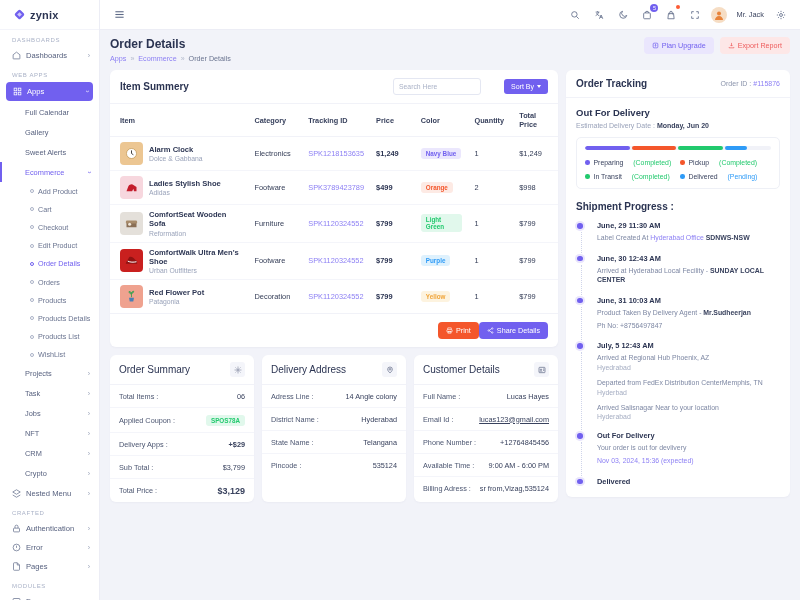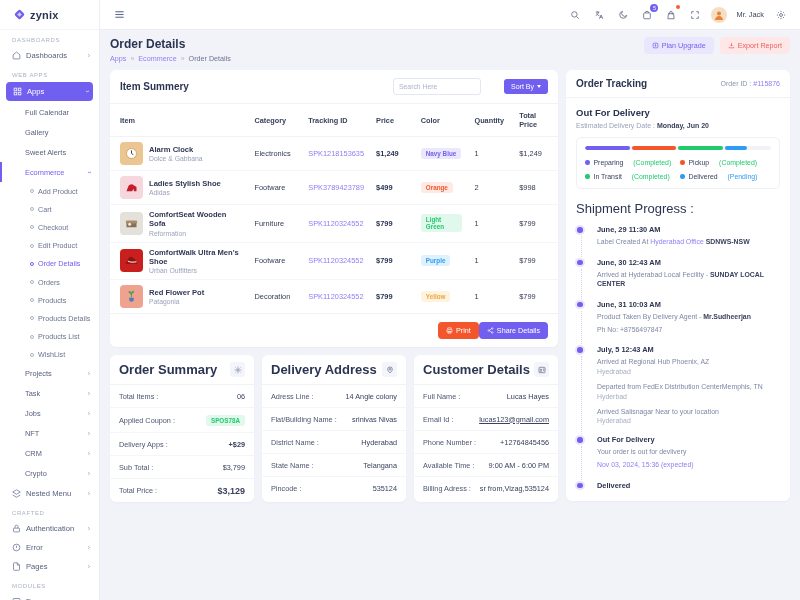--- a/index.html
+++ b/index.html
@@ -81,38 +81,38 @@
   .cards-row .card{flex:1;min-width:0}
   .mini-ico{margin-left:auto;width:15px;height:15px;background:#f4f5fa;border-radius:3px;display:flex;align-items:center;justify-content:center;color:#57617f;cursor:pointer}
   .kv{display:flex;justify-content:space-between;align-items:center;padding:6.5px 9px;border-bottom:1px solid #f4f5fa;font-size:7.3px}
   .kv:last-child{border-bottom:none}
   .kv .k{color:#4c5671}
   .kv .v{color:#39425e;text-align:right}
   .v-muted{color:#8a93ab}
   .v-red{color:#ee5d5d;font-weight:bold}
   .v-big{font-size:9px;font-weight:bold;color:#2b3452}
   .v-link{color:#8d80f4;text-decoration:underline;cursor:pointer}
-  .c-title-sm{font-size:13px;font-weight:bold;color:#2b3452}
+  .c-title-sm{font-size:10px;font-weight:normal;color:#2b3452}
   
   .ot-body{padding:9px 10px}
   .oid{margin-left:auto;font-size:7px;color:#8a93ab}
   .oid b{color:#8d80f4;font-weight:normal;cursor:pointer}
   .ofd{font-size:9.5px;font-weight:bold;color:#2b3452}
   .est{font-size:7px;color:#9aa3ba;margin-top:4px}
   .est b{color:#39425e}
   .prog-box{border:1px solid #eef0f6;border-radius:5px;padding:8px;margin-top:8px}
   .pbar{display:flex;gap:2px;height:4px;border-radius:2px;background:#f1f2f8;overflow:hidden}
   .pbar span{height:4px;border-radius:2px}
   .seg-p{background:#7160ef}.seg-o{background:#f4562b}.seg-g{background:#21c96d}.seg-b{background:#2e9bf7}
   .legend{display:grid;grid-template-columns:1fr 1fr;gap:7px 4px;margin-top:9px}
   .lg{display:flex;align-items:center;gap:4px;font-size:6.9px;color:#39425e}
   .dot{width:4.5px;height:4.5px;border-radius:50%;flex:none}
   .d-p{background:#7160ef}.d-o{background:#f4562b}.d-g{background:#21c96d}.d-b{background:#2e9bf7}
   .st-g{color:#21c96d}.st-b{color:#2e9bf7}
-  .ship-h{font-size:13px;font-weight:normal;color:#2b3452;margin:12px 0 9px}
+  .ship-h{font-size:10px;font-weight:bold;color:#2b3452;margin:12px 0 9px}
   .tl-item{position:relative;padding-left:21px;padding-bottom:11px}
   .tl-item:not(:last-child)::after{content:"";position:absolute;left:4.5px;top:11px;bottom:1px;border-left:1px dotted #cfd4ea}
   .t-dot{position:absolute;left:1px;top:2px;width:5.5px;height:5.5px;border-radius:50%;background:#7160ef;box-shadow:0 0 0 2px #e9e5fc}
   .t-title{font-size:7.4px;font-weight:bold;color:#2b3452}
   .t-line{font-size:6.9px;color:#7d87a3;margin-top:3px;line-height:1.4}
   .t-sub{font-size:6.9px;color:#a5adc2;margin-top:1px}
   .t-b{color:#39425e;font-weight:bold}
   .t-link{color:#8d80f4;cursor:pointer}
   .t-purple{color:#8d80f4}
   .t-gap{margin-top:7px}
@@ -576,24 +576,20 @@
                       <path d="M12 21s7-6.1 7-11a7 7 0 1 0-14 0c0 4.9 7 11 7 11z"></path>
                       <circle cx="12" cy="10" r="2.5"></circle>
                     </svg>
                   </span>
               </div>
               <div class="kv">
                   <span class="k">Adress Line :</span>
                   <span class="v">14 Angle colony</span>
                 </div>
               <div class="kv">
-                  <span class="k">Flat/Building Name :</span>
-                  <span class="v">srinivas Nivas</span>
-                </div>
-              <div class="kv">
                   <span class="k">District Name :</span>
                   <span class="v">Hyderabad</span>
                 </div>
               <div class="kv">
                   <span class="k">State Name :</span>
                   <span class="v">Telangana</span>
                 </div>
               <div class="kv">
                   <span class="k">Pincode :</span>
                   <span class="v">535124</span>

